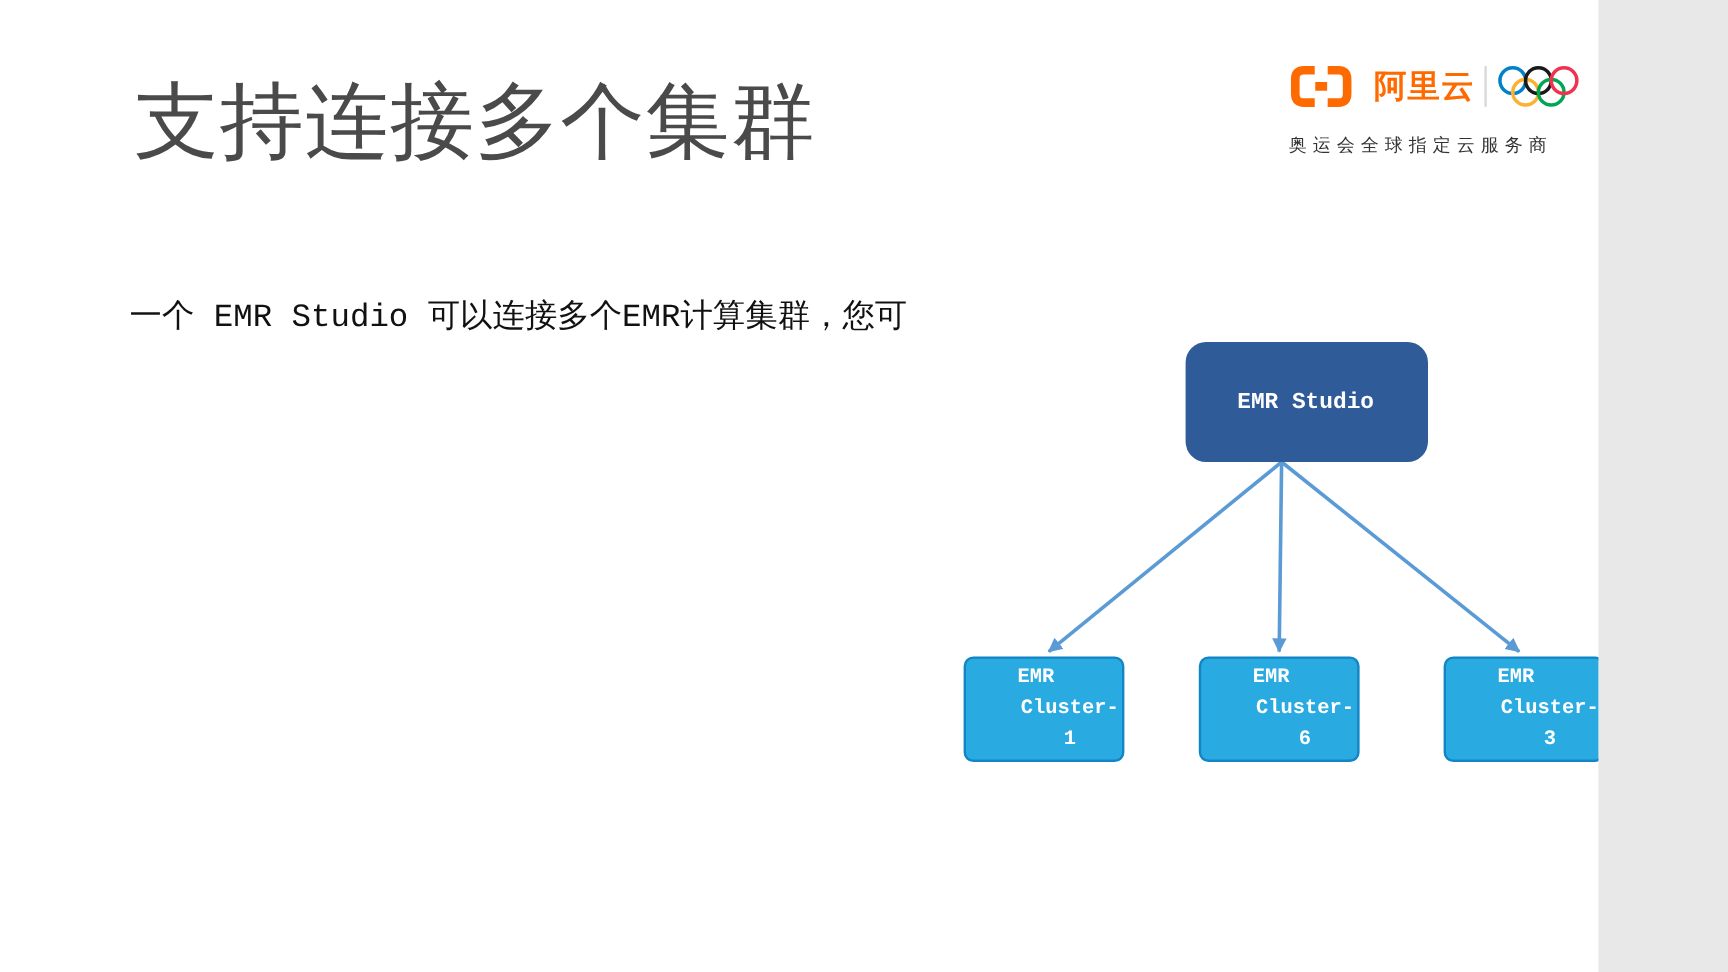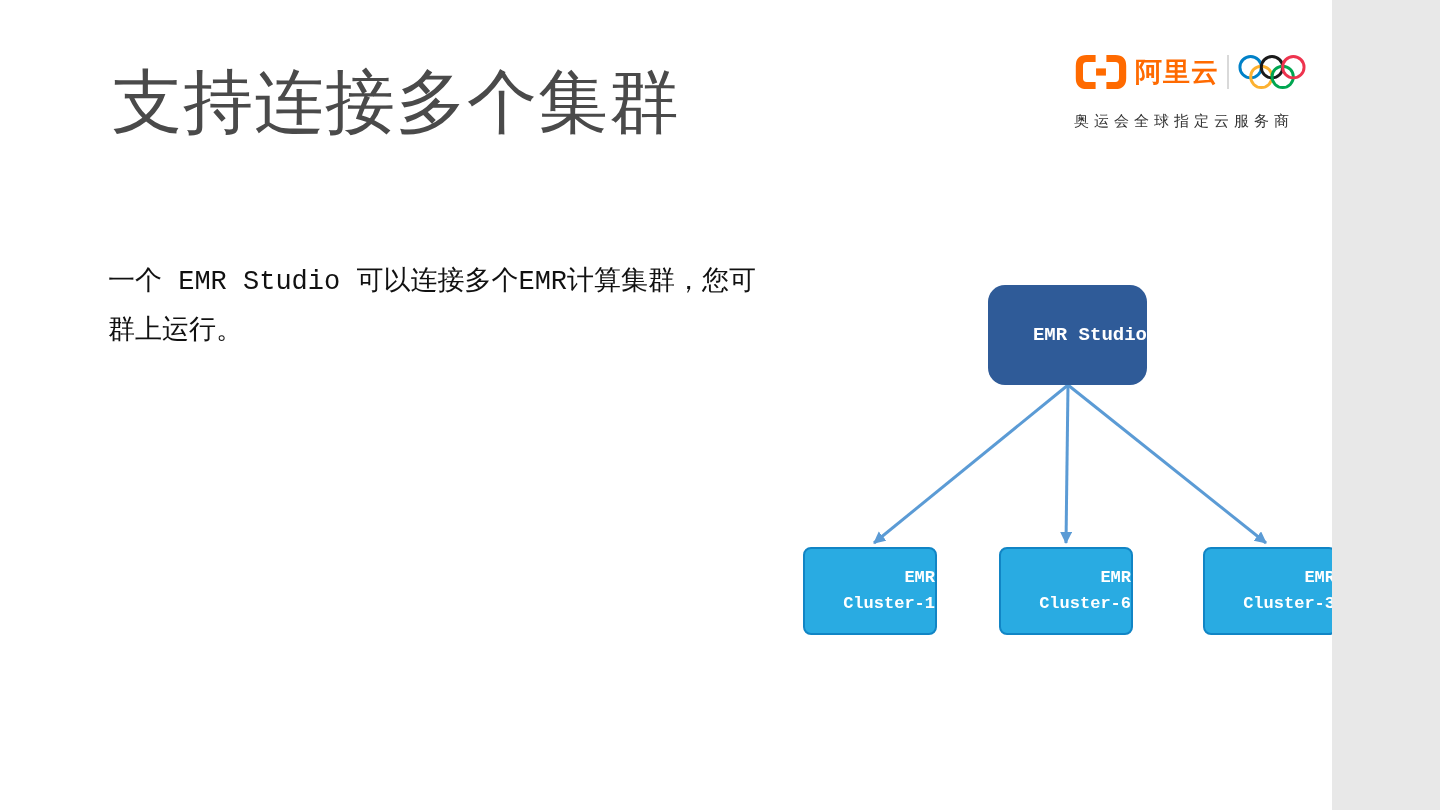--- a/index.html
+++ b/index.html
@@ -29,40 +29,40 @@
   .body-paragraph {
     position: absolute;
     left: 108px;
     top: 250px;
     width: 660px;
     font-size: 27px;
     line-height: 33px;
     color: #111111;
     font-weight: 400;
   }
-  .body-line { white-space: nowrap; margin-top: 16px; }
+  .body-line { white-space: nowrap; }
 
   
   .brand {
     position: absolute;
     top: 50px;
     right: 30px;
     width: 228px;
   }
   .brand-row {
     display: flex;
     align-items: center;
     height: 44px;
   }
   .bracket-icon { width: 54px; height: 38px; flex: 0 0 auto; }
   .brand-name {
     font-size: 27px;
     font-weight: 700;
     color: #FF6A00;
-    margin-left: 7px;
+    margin-left: 17px;
     letter-spacing: 1px;
     white-space: nowrap;
   }
   .brand-divider {
     width: 2px;
     height: 34px;
     background: #d9d9d9;
     margin: 0 9px 0 8px;
     flex: 0 0 auto;
   }
@@ -80,24 +80,25 @@
   .arrows-layer {
     position: absolute;
     left: 0; top: 0;
     width: 1440px; height: 810px;
     pointer-events: none;
   }
   .node {
     position: absolute;
     display: flex;
     flex-direction: column;
-    align-items: flex-end;
+    align-items: flex-start;
     justify-content: center;
     color: #ffffff;
     text-align: center;
+    padding-left: 43px;
   }
   .node-root {
     left: 988px;
     top: 285px;
     width: 159px;
     height: 100px;
     background: #2F5B98;
     border-radius: 17px;
     font-size: 19px;
     font-weight: 600;
@@ -120,21 +121,20 @@
 </style>
 </head>
 <body>
 
 <div class="slide">
 
   <div class="page-title">支持连接多个集群</div>
 
   <div class="body-paragraph">
     <div class="body-line">一个 EMR Studio 可以连接多个EMR计算集群，您可</div>
-    <div class="body-line">群上运行。</div>
   </div>
 
   <div class="brand">
     <div class="brand-row">
       <svg class="bracket-icon" viewBox="0 0 60 40" aria-hidden="true">
         <path d="M24 5 H14 Q6 5 6 13 V27 Q6 35 14 35 H24" fill="none" stroke="#FF6A00" stroke-width="8"></path>
         <path d="M36 5 H46 Q54 5 54 13 V27 Q54 35 46 35 H36" fill="none" stroke="#FF6A00" stroke-width="8"></path>
         <line x1="24.5" y1="20" x2="35.5" y2="20" stroke="#FF6A00" stroke-width="8"></line>
       </svg>
       <span class="brand-name">阿里云</span>

